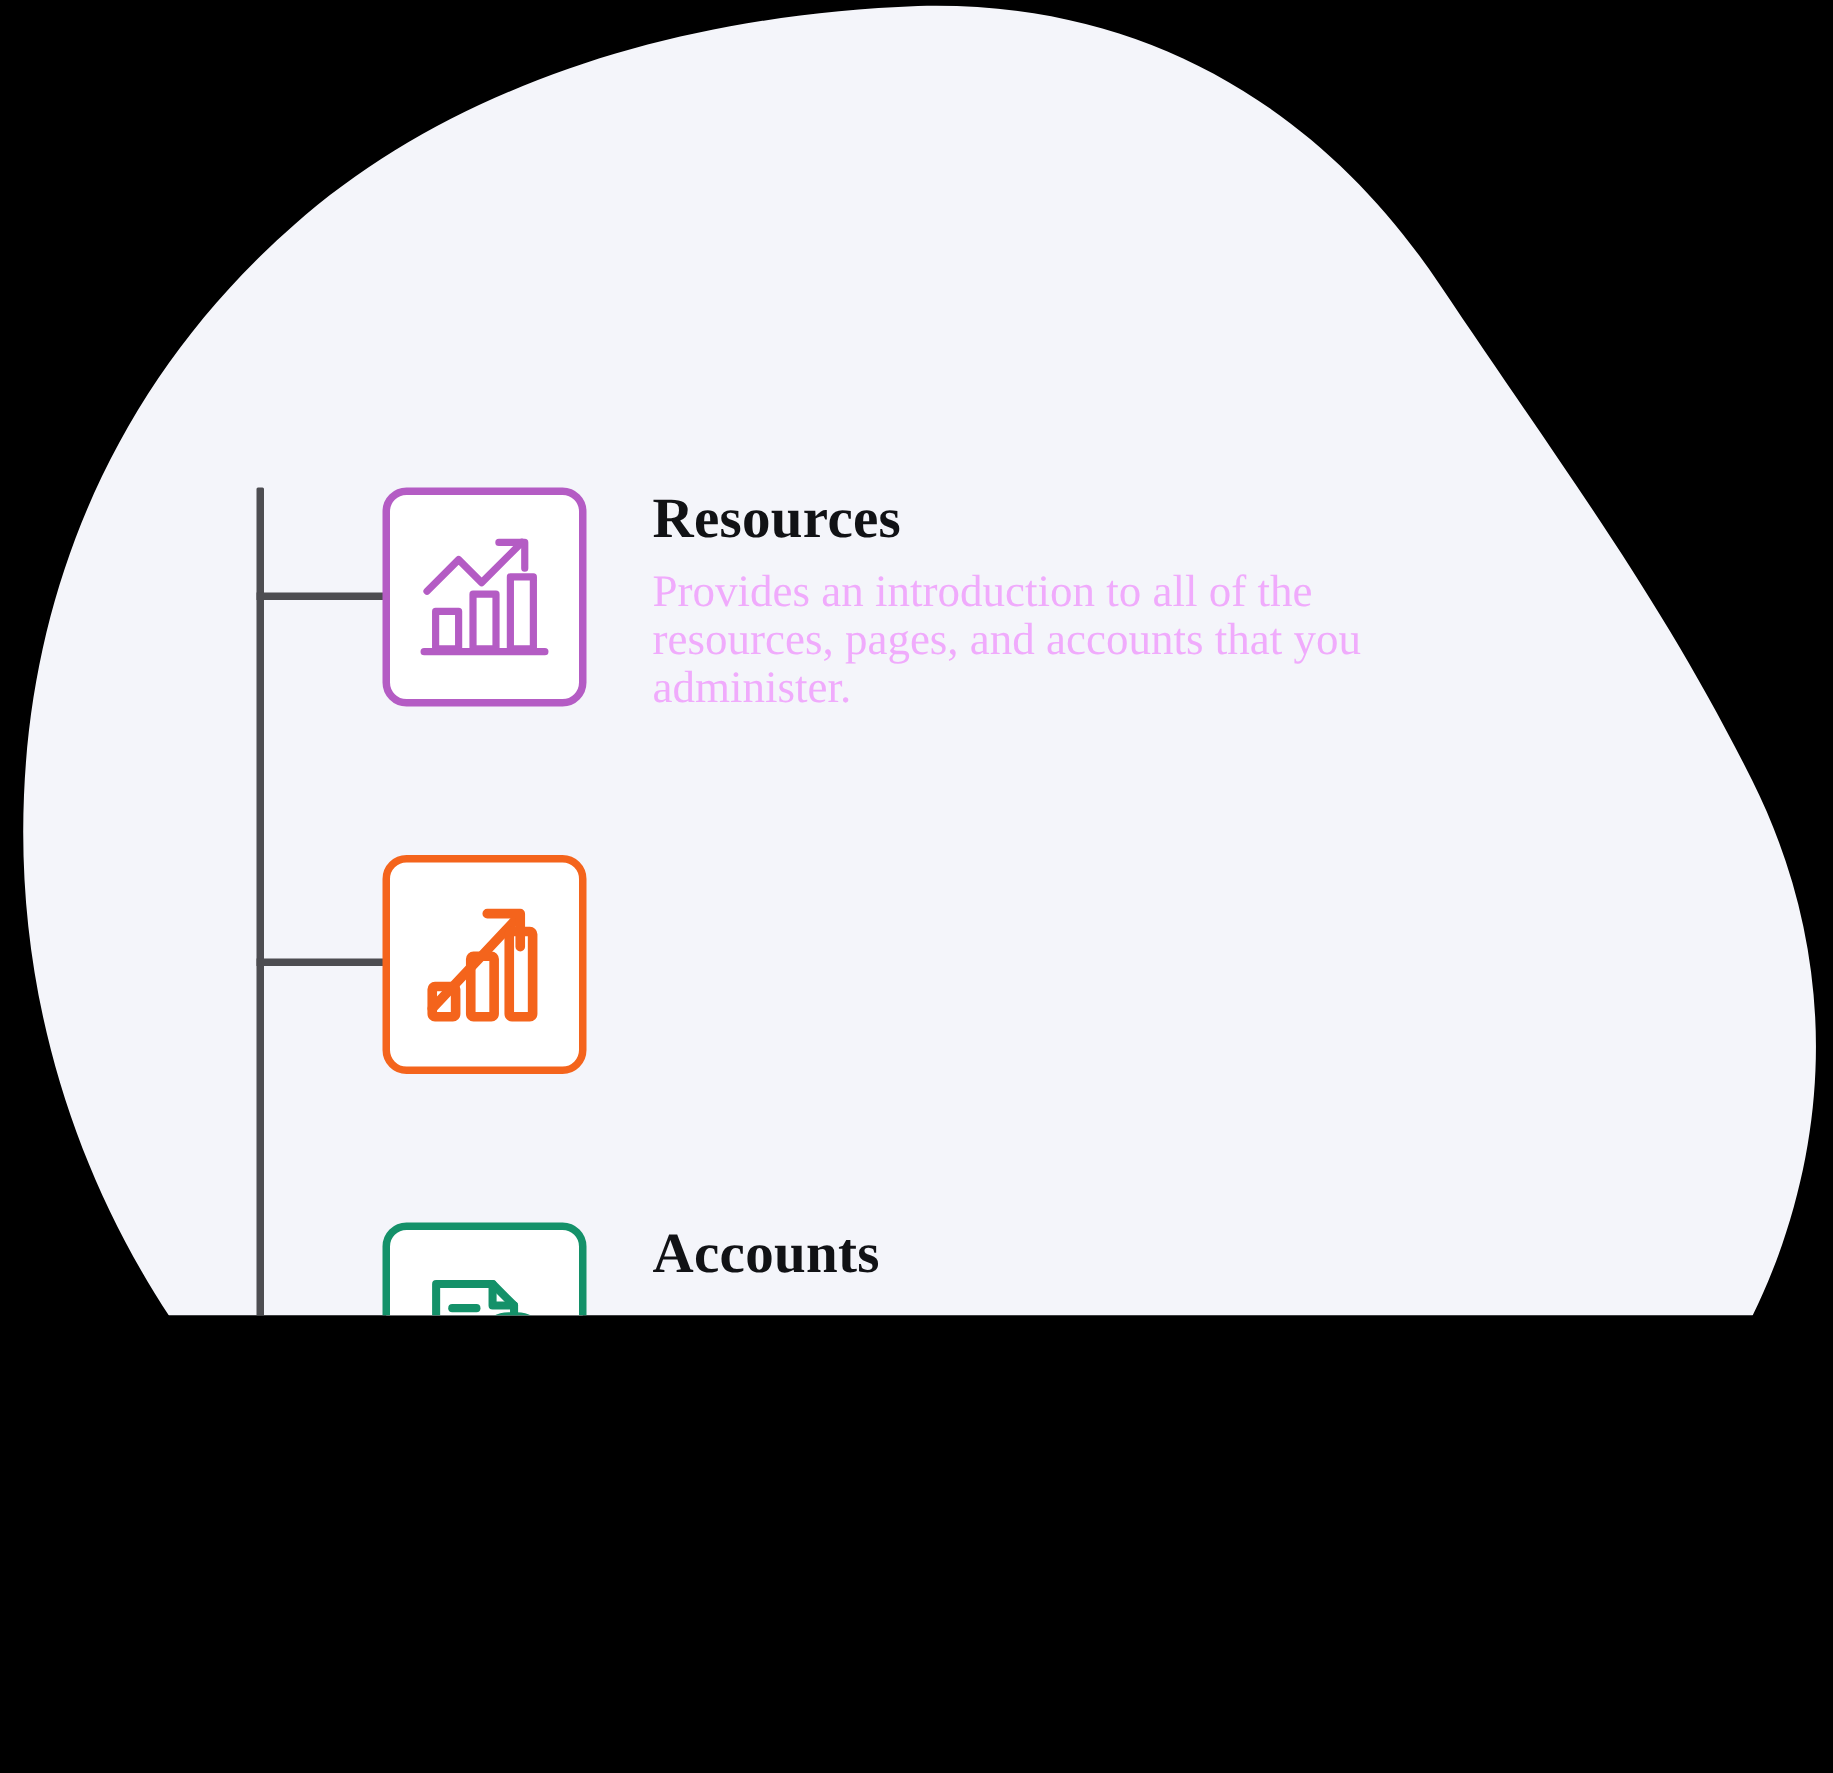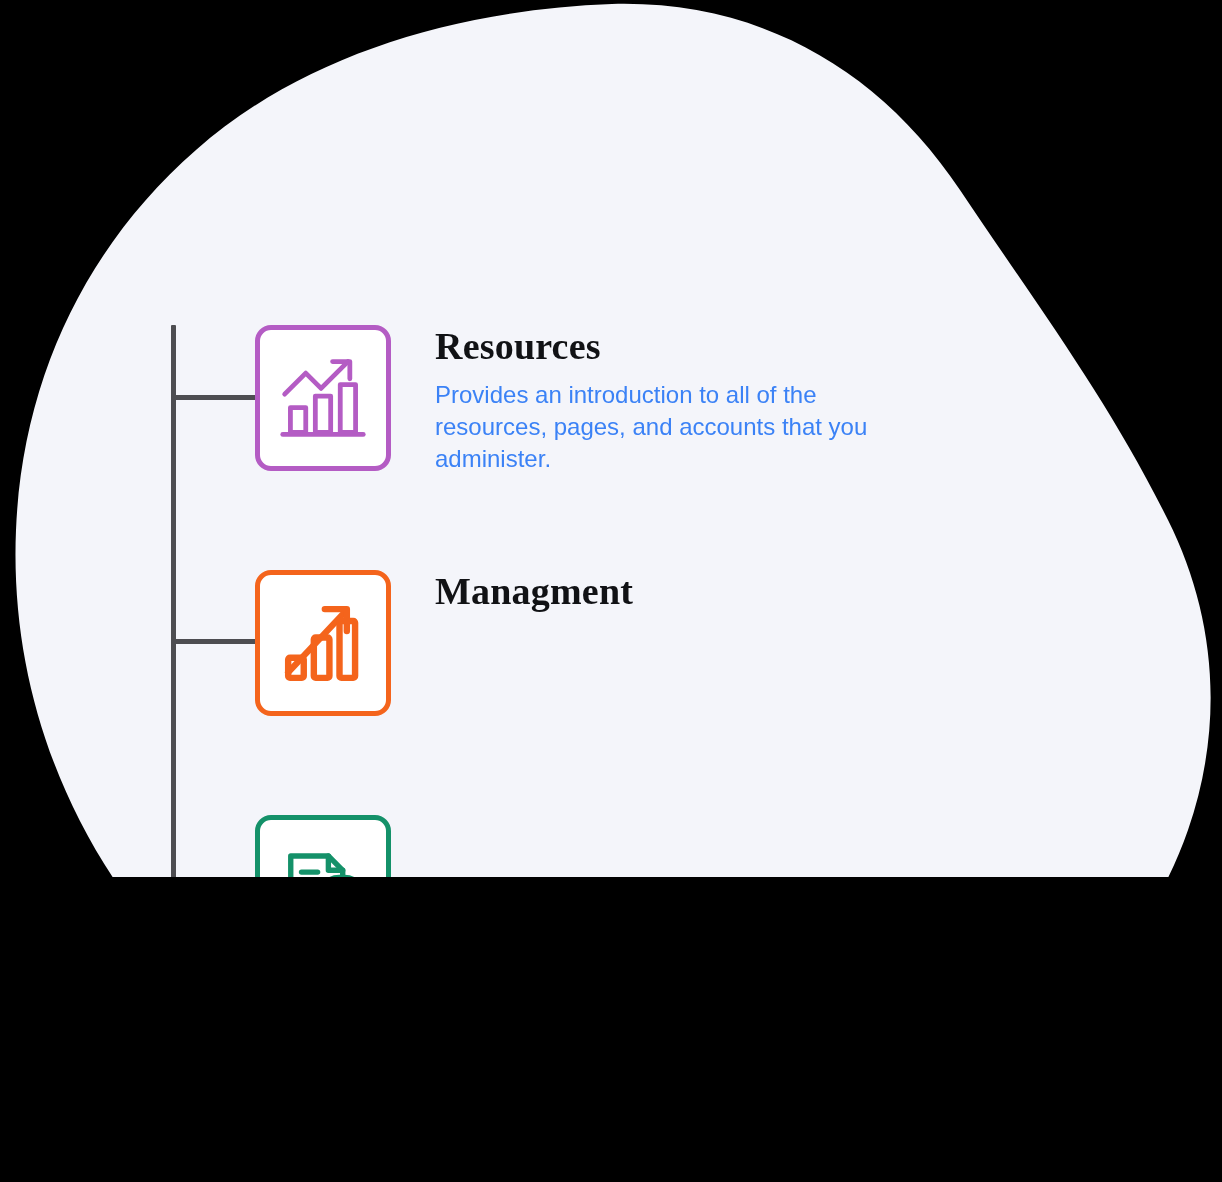--- a/index.html
+++ b/index.html
@@ -86,24 +86,24 @@
   .feature-title {
     font-family: "Liberation Serif", serif;
     font-weight: 700;
     font-size: 38px;
     line-height: 1.05;
     color: #111215;
     margin: 0 0 12px 0;
     letter-spacing: 0.2px;
   }
   .feature-desc {
-    font-family: Liberation Sans, sans-serif;
-    font-size: 24px;
+    font-family: Liberation Serif, serif;
+    font-size: 30px;
     line-height: 32px;
-    color: #3b82f6;
+    color: #f0abfc;
     margin: 0;
     max-width: 540px;
     white-space: pre-line;
   }
 </style>
 </head>
 <body>
 
 <div id="stage">
 
@@ -152,36 +152,36 @@
         <svg width="88" height="88" viewBox="0 0 96 96" fill="none" stroke="#f4641c" stroke-width="7" stroke-linecap="round" stroke-linejoin="round">
           <path d="M10 80 L72 14"></path>
           <path d="M50 11 L74 11 L74 35"></path>
           <rect x="10" y="64" width="17" height="22" rx="2"></rect>
           <rect x="38" y="42" width="17" height="44" rx="2"></rect>
           <rect x="66" y="24" width="17" height="62" rx="2"></rect>
         </svg>
       </span>
     </div>
     <div class="feature-text">
-      <h2 class="feature-title">Managment</h2>
     </div>
   </div>
 
   <div class="feature-row r3">
     <div class="icon-card green">
       <span>
         <svg width="86" height="86" viewBox="0 0 96 96" fill="none" stroke="#149169" stroke-width="6" stroke-linecap="round" stroke-linejoin="round">
           <path d="M12 10 L54 10 L70 26 L70 86 L12 86 Z"></path>
           <path d="M54 10 L54 26 L70 26"></path>
           <path d="M24 28 L42 28"></path>
           <path d="M24 42 L42 42"></path>
           <path d="M24 56 L42 56"></path>
           <circle cx="30" cy="72" r="7"></circle>
           <path d="M72 34 C86 34, 92 46, 86 56 C82 62, 76 64, 76 70 L62 70 C62 64, 56 62, 52 56 C46 46, 52 34, 66 34 Z"></path>
           <rect x="50" y="72" width="38" height="14" rx="3"></rect>
         </svg>
       </span>
     </div>
     <div class="feature-text">
+      <h2 class="feature-title">Accounts</h2>
     </div>
   </div>
 
 </div>
 
 </body></html>

